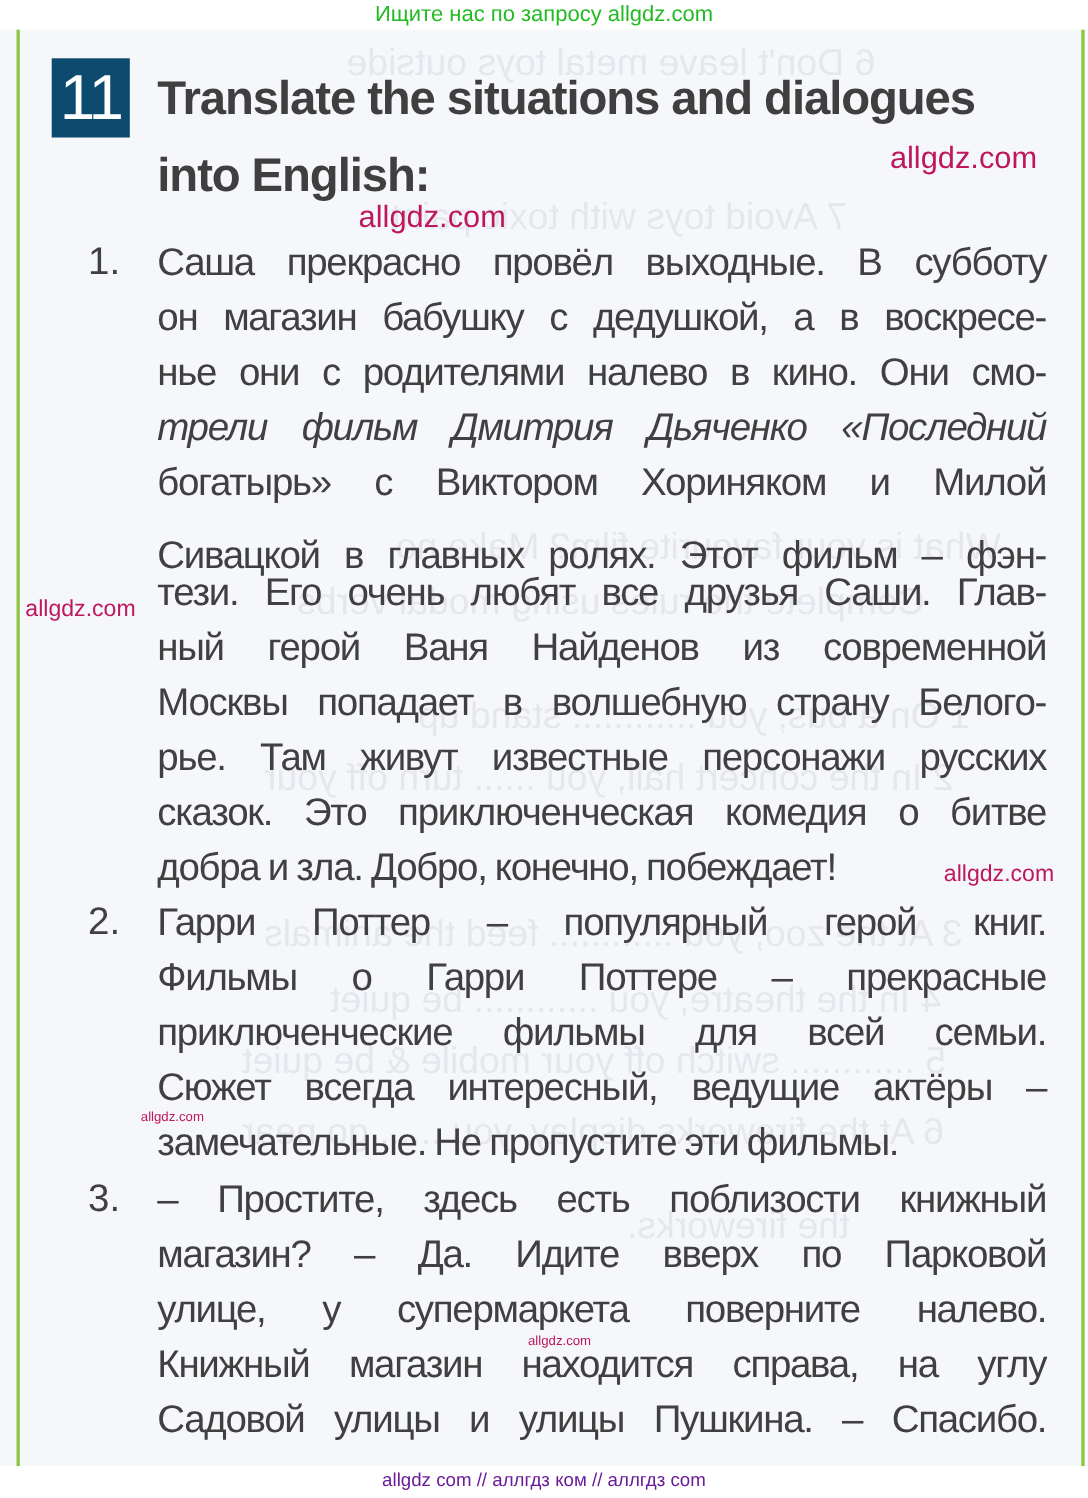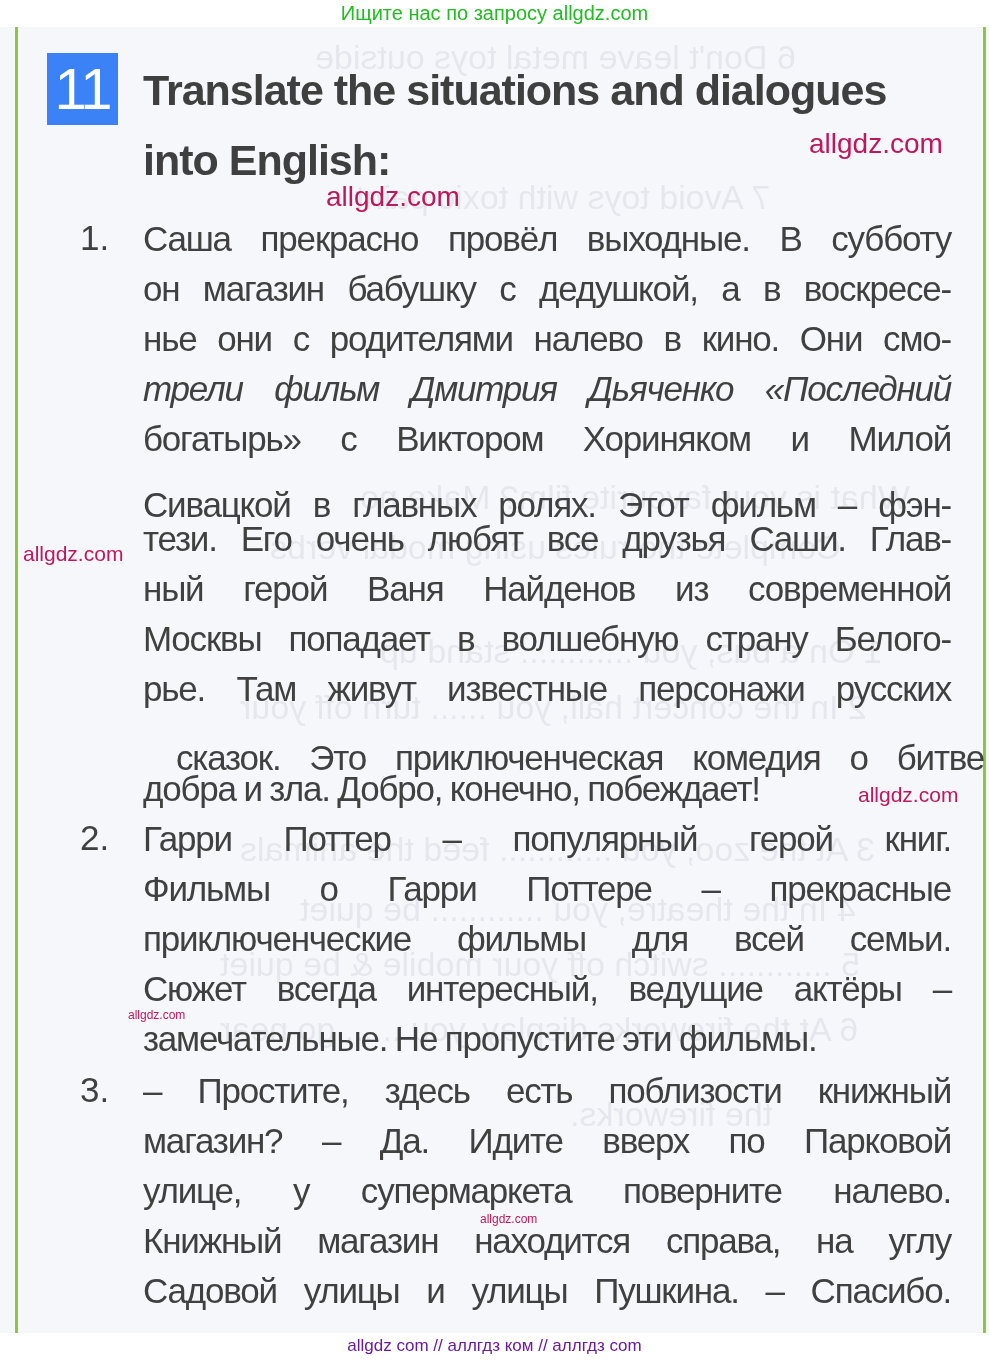--- a/index.html
+++ b/index.html
@@ -22,21 +22,21 @@
   }
   .border-right {
     position:absolute; left:983px; top:27px; width:3px; height:1306px; background:#8dc63f;
   }
   .ghost {
     position:absolute; color:#d9dbe2; font-size:34px; white-space:nowrap;
     transform:scaleX(-1); opacity:0.55; pointer-events:none;
   }
   .num-box {
     position:absolute; left:47px; top:53px; width:71px; height:72px;
-    background:#3b82f6; color:#ffffff; font-size:58px; line-height:72px;
+    background:#0c4a6e; color:#ffffff; font-size:58px; line-height:72px;
     text-align:center; letter-spacing:-2px;
   }
   .title {
     position:absolute; left:143px; color:#3f3f3f; font-weight:bold;
     font-size:43px; white-space:nowrap; letter-spacing:-1px;
   }
   .item-num {
     position:absolute; color:#404040; font-size:35px; left:80px;
   }
   .line {
@@ -86,21 +86,21 @@
 <div class="line" style="top:218px;"><span class="inner">Саша прекрасно провёл выходные. В субботу</span></div>
 <div class="line" style="top:268px;"><span class="inner">он магазин бабушку с дедушкой, а в воскресе-</span></div>
 <div class="line" style="top:318px;"><span class="inner">нье они с родителями налево в кино. Они смо-</span></div>
 <div class="line" style="top:368px;font-style:italic;"><span class="inner">трели фильм Дмитрия Дьяченко «Последний</span></div>
 <div class="line" style="top:418px;"><span class="inner">богатырь» с Виктором Хориняком и Милой</span></div>
 <div class="line" style="top:484px;"><span class="inner">Сивацкой в главных ролях. Этот фильм – фэн-</span></div>
 <div class="line" style="top:518px;"><span class="inner">тези. Его очень любят все друзья Саши. Глав-</span></div>
 <div class="line" style="top:568px;"><span class="inner">ный герой Ваня Найденов из современной</span></div>
 <div class="line" style="top:618px;"><span class="inner">Москвы попадает в волшебную страну Белого-</span></div>
 <div class="line" style="top:668px;"><span class="inner">рье. Там живут известные персонажи русских</span></div>
-<div class="line" style="top:737px;margin-left:33px;"><span class="inner">сказок. Это приключенческая комедия о битве</span></div>
+<div class="line" style="top:718px;"><span class="inner">сказок. Это приключенческая комедия о битве</span></div>
 <div class="line last" style="top:768px;"><span class="inner">добра и зла. Добро, конечно, побеждает!</span></div>
 
 <div class="item-num" style="top:818px;">2.</div>
 <div class="line" style="top:818px;"><span class="inner">Гарри Поттер – популярный герой книг.</span></div>
 <div class="line" style="top:868px;"><span class="inner">Фильмы о Гарри Поттере – прекрасные</span></div>
 <div class="line" style="top:918px;"><span class="inner">приключенческие фильмы для всей семьи.</span></div>
 <div class="line" style="top:968px;"><span class="inner">Сюжет всегда интересный, ведущие актёры –</span></div>
 <div class="line last" style="top:1018px;"><span class="inner">замечательные. Не пропустите эти фильмы.</span></div>
 
 <div class="item-num" style="top:1070px;">3.</div>

